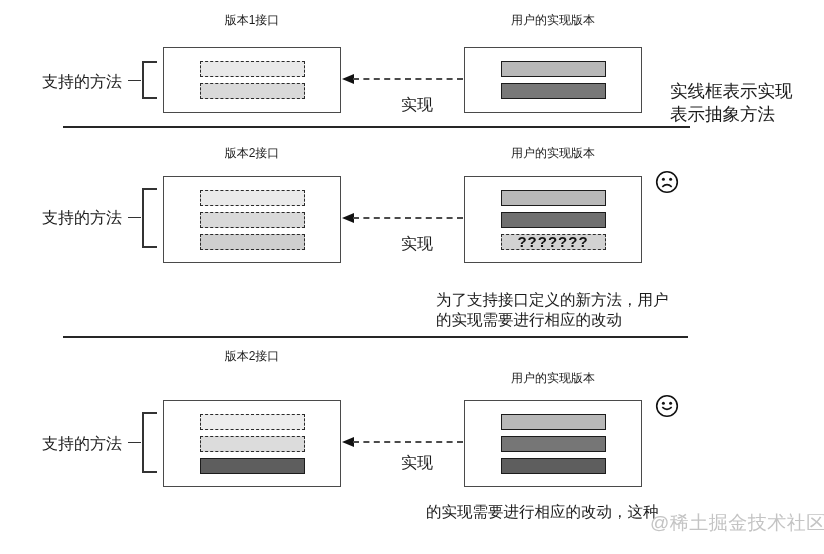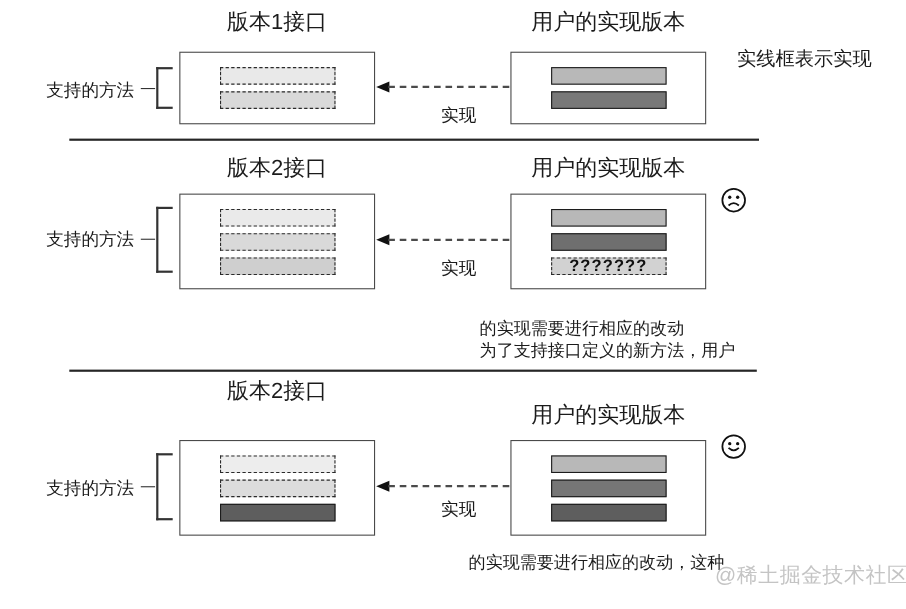--- a/index.html
+++ b/index.html
@@ -2,41 +2,41 @@
 <html><head>
 <meta charset="utf-8">
 <style>
   html,body{margin:0;padding:0;background:#ffffff;}
   #canvas{
     position:relative;width:824px;height:554px;background:#ffffff;
     font-family:"Liberation Sans","DejaVu Sans",sans-serif;color:#1b1b1b;
     overflow:hidden;
   }
   .abs{position:absolute;}
-  .box-title{width:178px;text-align:center;font-size:20px;line-height:19px;white-space:nowrap;}
+  .box-title{width:178px;text-align:center;font-size:12px;line-height:19px;white-space:nowrap;}
   .frame{
     width:178px;background:#ffffff;border:1.5px solid #4a4a4a;
     display:flex;flex-direction:column;align-items:center;justify-content:center;gap:6px;
     box-sizing:border-box;
   }
   .bar{
     width:105px;height:16px;box-sizing:border-box;
     display:flex;align-items:center;justify-content:center;
     font-size:15px;font-weight:600;letter-spacing:1px;color:#111;line-height:14px;
   }
   .bar.solid{border:1.5px solid #1c1c1c;}
   .bar.dashed{border:1.5px dashed #2a2a2a;}
   .supported-label{width:88px;text-align:center;font-size:16px;white-space:nowrap;}
   .label-dash{width:13px;height:0;border-top:1.5px solid #333;}
   .bracket{width:15px;border-left:2px solid #333;border-top:2px solid #333;border-bottom:2px solid #333;box-sizing:border-box;}
   .arrow-line{height:0;border-top:2px dashed #4b4b4b;width:110px;}
   .arrow-head{width:0;height:0;border-top:5px solid transparent;border-bottom:5px solid transparent;border-right:12px solid #111;}
   .impl-label{width:68px;text-align:right;font-size:16px;}
   .note{font-size:15.5px;line-height:20px;white-space:nowrap;}
-  .legend-note{font-size:17.5px;line-height:23px;white-space:nowrap;}
+  .legend-note{font-size:17.5px;line-height:23px;white-space:nowrap;margin-top:38px;}
   .divider{height:0;border-top:2px solid #262626;}
   .watermark{font-size:19px;color:#c4c4c4;white-space:nowrap;letter-spacing:.5px;}
   .face svg{display:block;}
 </style>
 </head>
 <body>
 
 <div id="canvas">
 
   <div class="abs box-title" style="left:163px;top:11px;">版本1接口</div>
@@ -55,20 +55,21 @@
   <div class="abs arrow-line" style="left:353px;top:78px;"></div>
   <div class="abs impl-label" style="left:365px;top:95px;">实现</div>
 
   <div class="abs frame" style="left:464px;top:47px;height:66px;">
       <div class="bar solid" style="background: rgb(184, 184, 184);"></div>
       <div class="bar solid" style="background: rgb(120, 120, 120);"></div>
     </div>
 
   <div class="abs legend-note" style="left:670px;top:42px;">
     <div>实线框表示实现</div>
+    <div>表示抽象方法</div>
   </div>
 
   <div class="abs divider" style="left:63px;top:126px;width:627px;"></div>
 
   <div class="abs box-title" style="left:163px;top:144px;">版本2接口</div>
   <div class="abs box-title" style="left:464px;top:144px;">用户的实现版本</div>
 
   <div class="abs supported-label" style="left:38px;top:208px;">支持的方法</div>
   <div class="abs label-dash" style="left:128px;top:217px;"></div>
   <div class="abs bracket" style="left:142px;top:188px;height:60px;"></div>
@@ -92,22 +93,22 @@
   <div class="abs face" style="left:655px;top:170px;">
     <svg width="24" height="24" viewBox="0 0 24 24">
       <circle cx="12" cy="12" r="10.3" fill="none" stroke="#111" stroke-width="1.6"></circle>
       <circle cx="8.4" cy="9.3" r="1.5" fill="#111"></circle>
       <circle cx="15.6" cy="9.3" r="1.5" fill="#111"></circle>
       <path d="M7.3 16.8 Q12 12.6 16.7 16.8" fill="none" stroke="#111" stroke-width="1.6"></path>
     </svg>
   </div>
 
   <div class="abs note" style="left:436px;top:290px;">
+    <div>为了支持接口定义的新方法，用户</div>
     <div>的实现需要进行相应的改动</div>
-    <div>为了支持接口定义的新方法，用户</div>
   </div>
 
   <div class="abs divider" style="left:63px;top:336px;width:625px;"></div>
 
   <div class="abs box-title" style="left:163px;top:347px;">
     <div>版本2接口</div>
   </div>
   <div class="abs box-title" style="left:464px;top:369px;">用户的实现版本</div>
 
   <div class="abs supported-label" style="left:38px;top:434px;">支持的方法</div>

